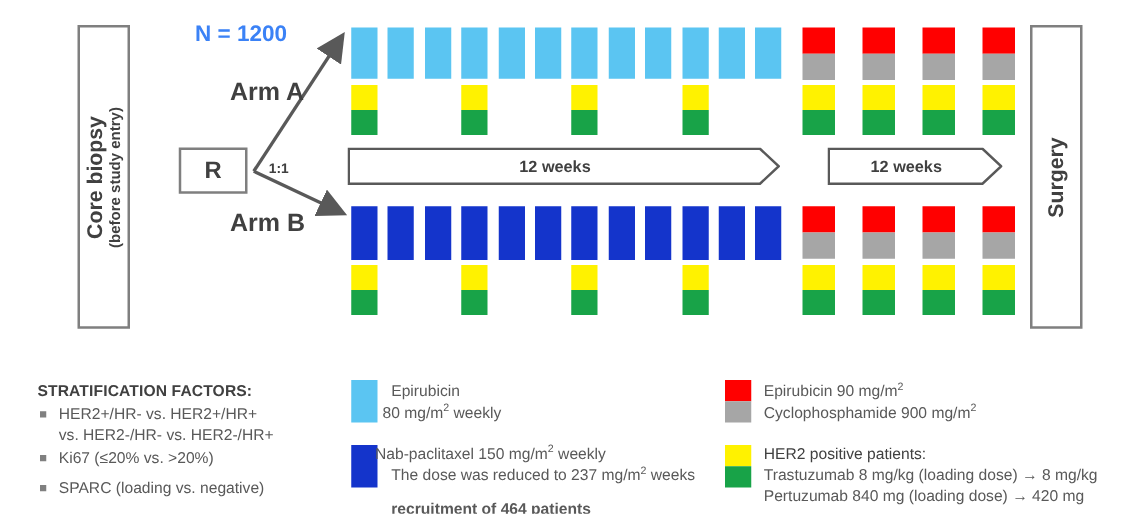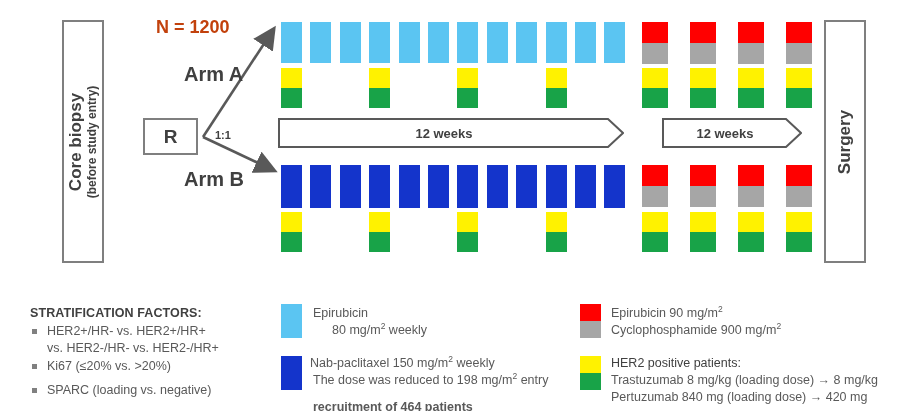--- a/index.html
+++ b/index.html
@@ -13,21 +13,21 @@
           transform:translate(-50%,-50%) rotate(-90deg);
           white-space:nowrap;text-align:center;color:#404040;}
   .vlabel .l1{font-weight:bold;font-size:17px;display:block;line-height:1.15;}
   .vlabel .l2{font-weight:bold;font-size:12px;display:block;line-height:1.15;}
 
   .rbox{position:absolute;border:2px solid #7f7f7f;background:#fff;box-sizing:border-box;
         display:flex;align-items:center;justify-content:center;
         font-size:19px;font-weight:bold;color:#404040;}
 
   
-  .nlabel{position:absolute;font-size:18px;font-weight:bold;color:#c2410c;white-space:nowrap;}
+  .nlabel{position:absolute;font-size:18px;font-weight:bold;color:#3b82f6;white-space:nowrap;}
   .armlabel{position:absolute;font-size:20px;font-weight:bold;color:#404040;white-space:nowrap;}
   .ratio{position:absolute;font-size:11px;font-weight:bold;color:#404040;white-space:nowrap;}
 
   
   .blk{position:absolute;box-sizing:border-box;}
 
   
   .banner{position:absolute;box-sizing:border-box;}
   .banner svg{display:block;}
   .banner span{position:absolute;left:0;right:14px;top:50%;transform:translateY(-50%);
@@ -175,30 +175,30 @@
 <div class="legitem" style="left:47px;top:340px;">vs. HER2-/HR- vs.  HER2-/HR+</div>
 
 <div class="bullet" style="left:32px;top:364px;"></div>
 <div class="legitem" style="left:47px;top:358px;">Ki67 (≤20% vs. &gt;20%)</div>
 
 <div class="bullet" style="left:32px;top:388px;"></div>
 <div class="legitem" style="left:47px;top:382px;">SPARC (loading vs. negative)</div>
 
 <div class="sw" style="left:281px;top:304px;width:21px;height:34px;background:#5BC5F2;"></div>
 <div class="legitem" style="left:313px;top:305px;">Epirubicin</div>
-<div class="legitem" style="left:332px;top:322px;">
+<div class="legitem" style="left:306px;top:322px;">
   <span>80 mg/m</span><sup>2</sup><span> weekly</span>
 </div>
 
 <div class="sw" style="left:281px;top:356px;width:21px;height:34px;background:#1434CB;"></div>
-<div class="legitem" style="left:310px;top:355px;">
+<div class="legitem" style="left:300px;top:355px;">
   <span>Nab-paclitaxel 150 mg/m</span><sup>2</sup><span> weekly</span>
 </div>
 <div class="legitem" style="left:313px;top:372px;">
-  <span>The dose was reduced to 198 mg/m</span><sup>2</sup><span> entry</span>
+  <span>The dose was reduced to 237 mg/m</span><sup>2</sup><span> weeks</span>
 </div>
 <div class="legitem" style="left:313px;top:399px;font-weight:bold;">recruitment of 464 patients</div>
 
 <div class="sw" style="left:580px;top:304px;width:21px;height:17px;background:#FF0000;"></div>
 <div class="sw" style="left:580px;top:321px;width:21px;height:17px;background:#A6A6A6;"></div>
 <div class="legitem" style="left:611px;top:305px;">
   <span>Epirubicin 90 mg/m</span><sup>2</sup>
 </div>
 <div class="legitem" style="left:611px;top:322px;">
   <span>Cyclophosphamide 900 mg/m</span><sup>2</sup>

